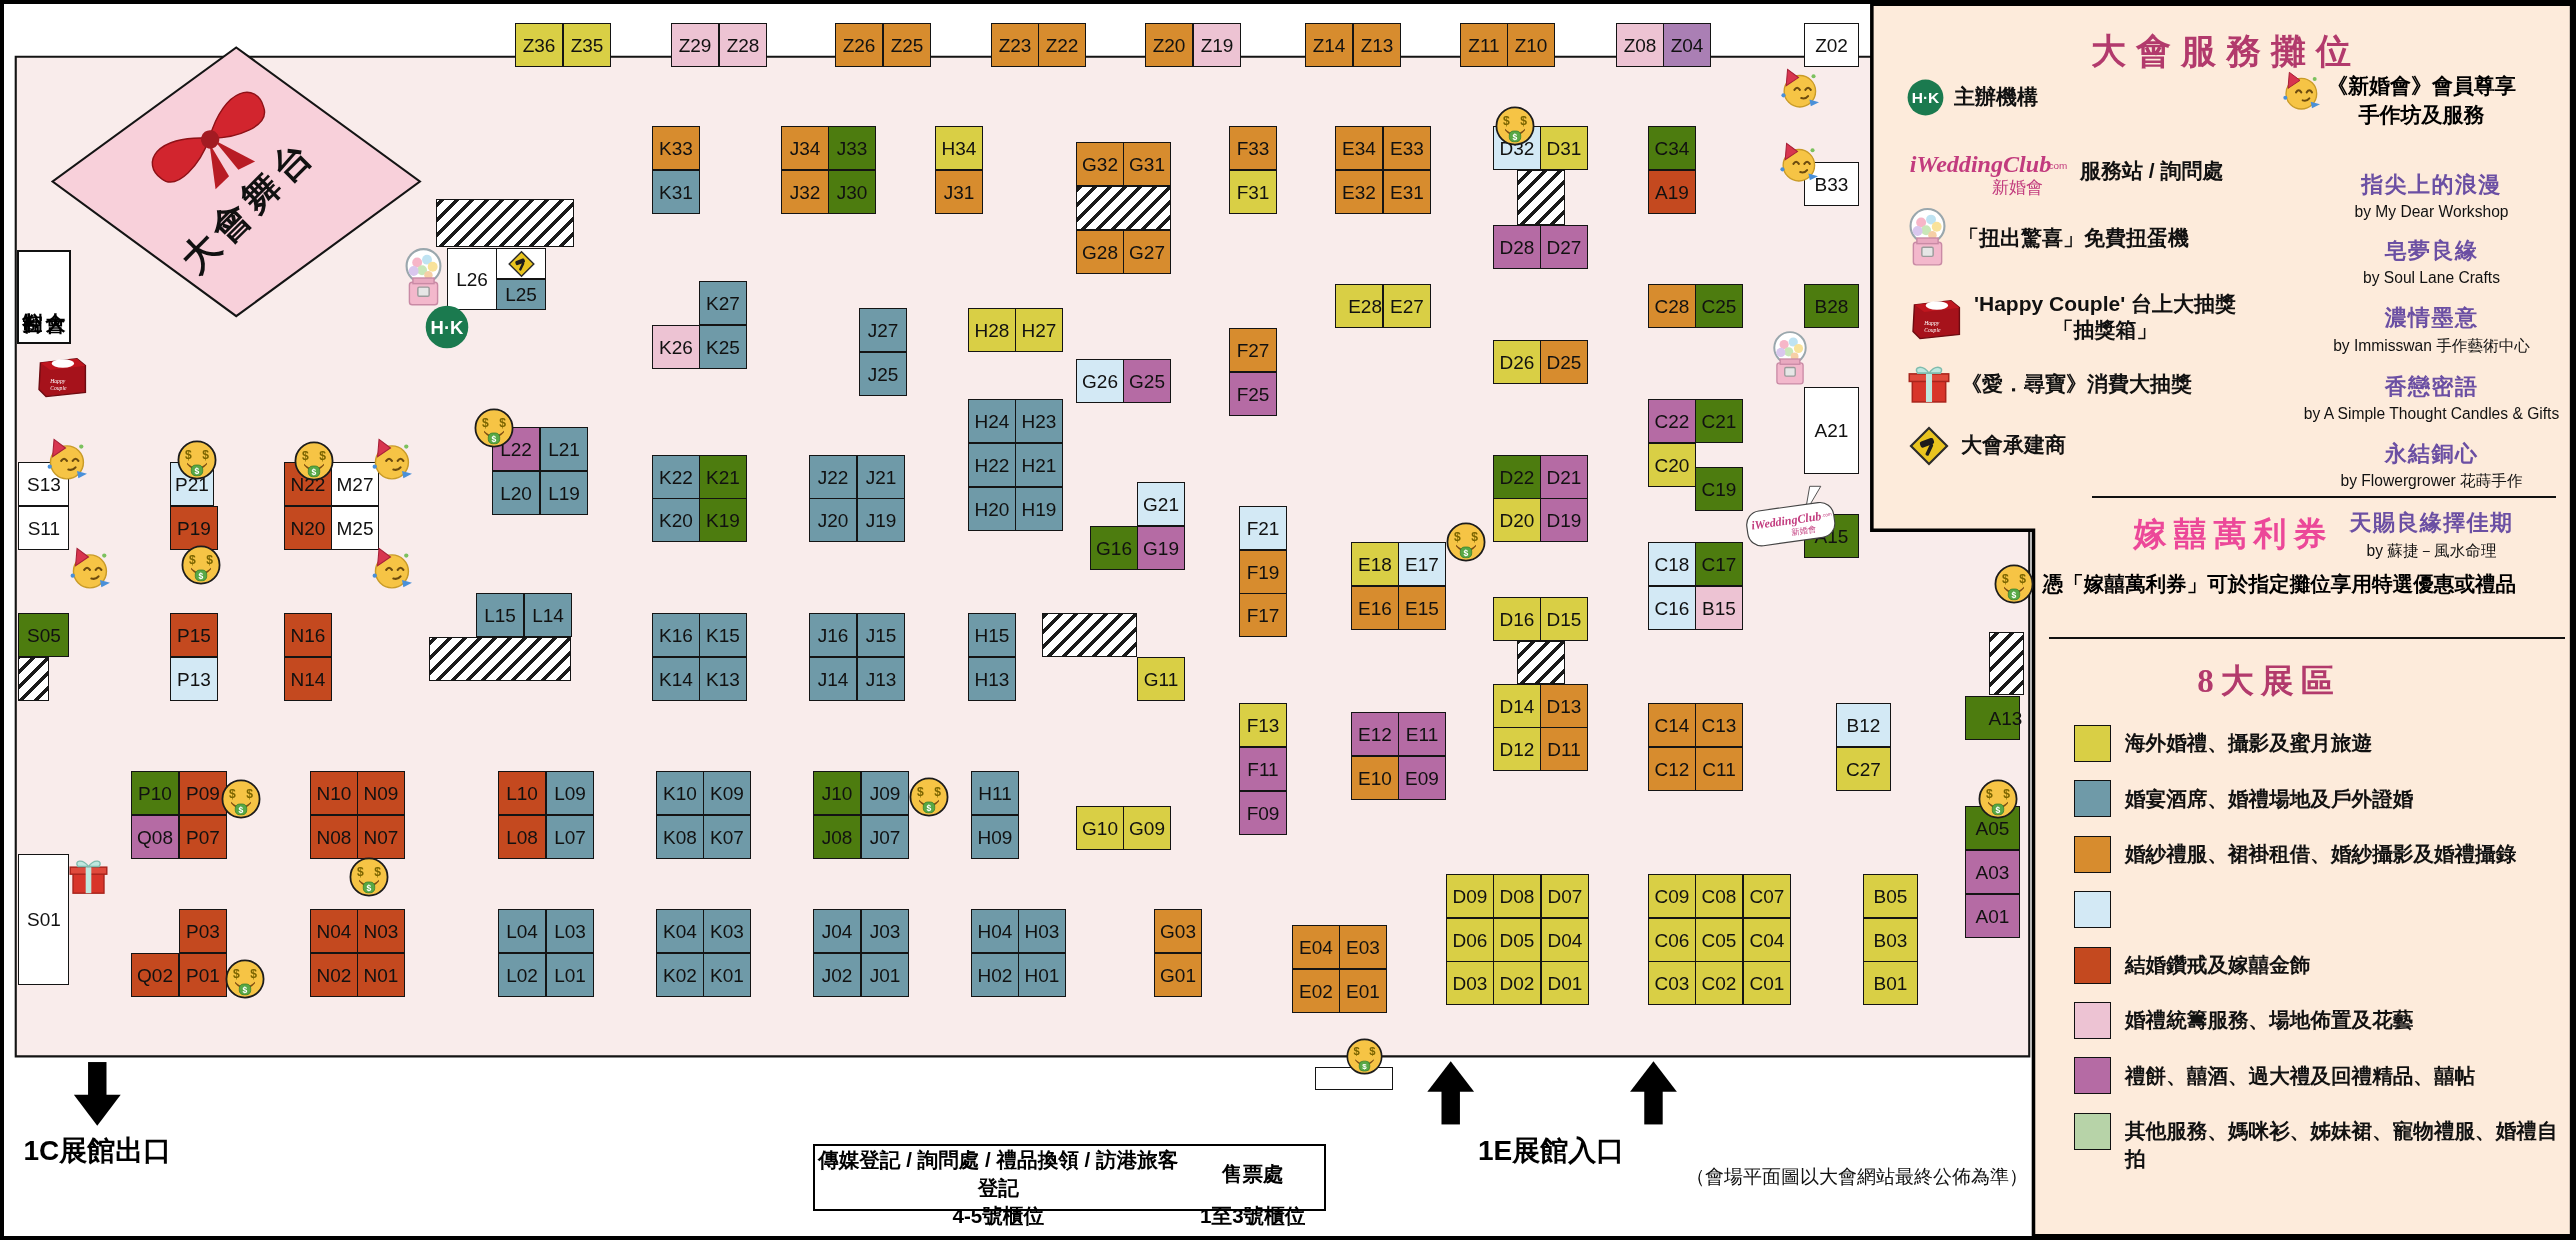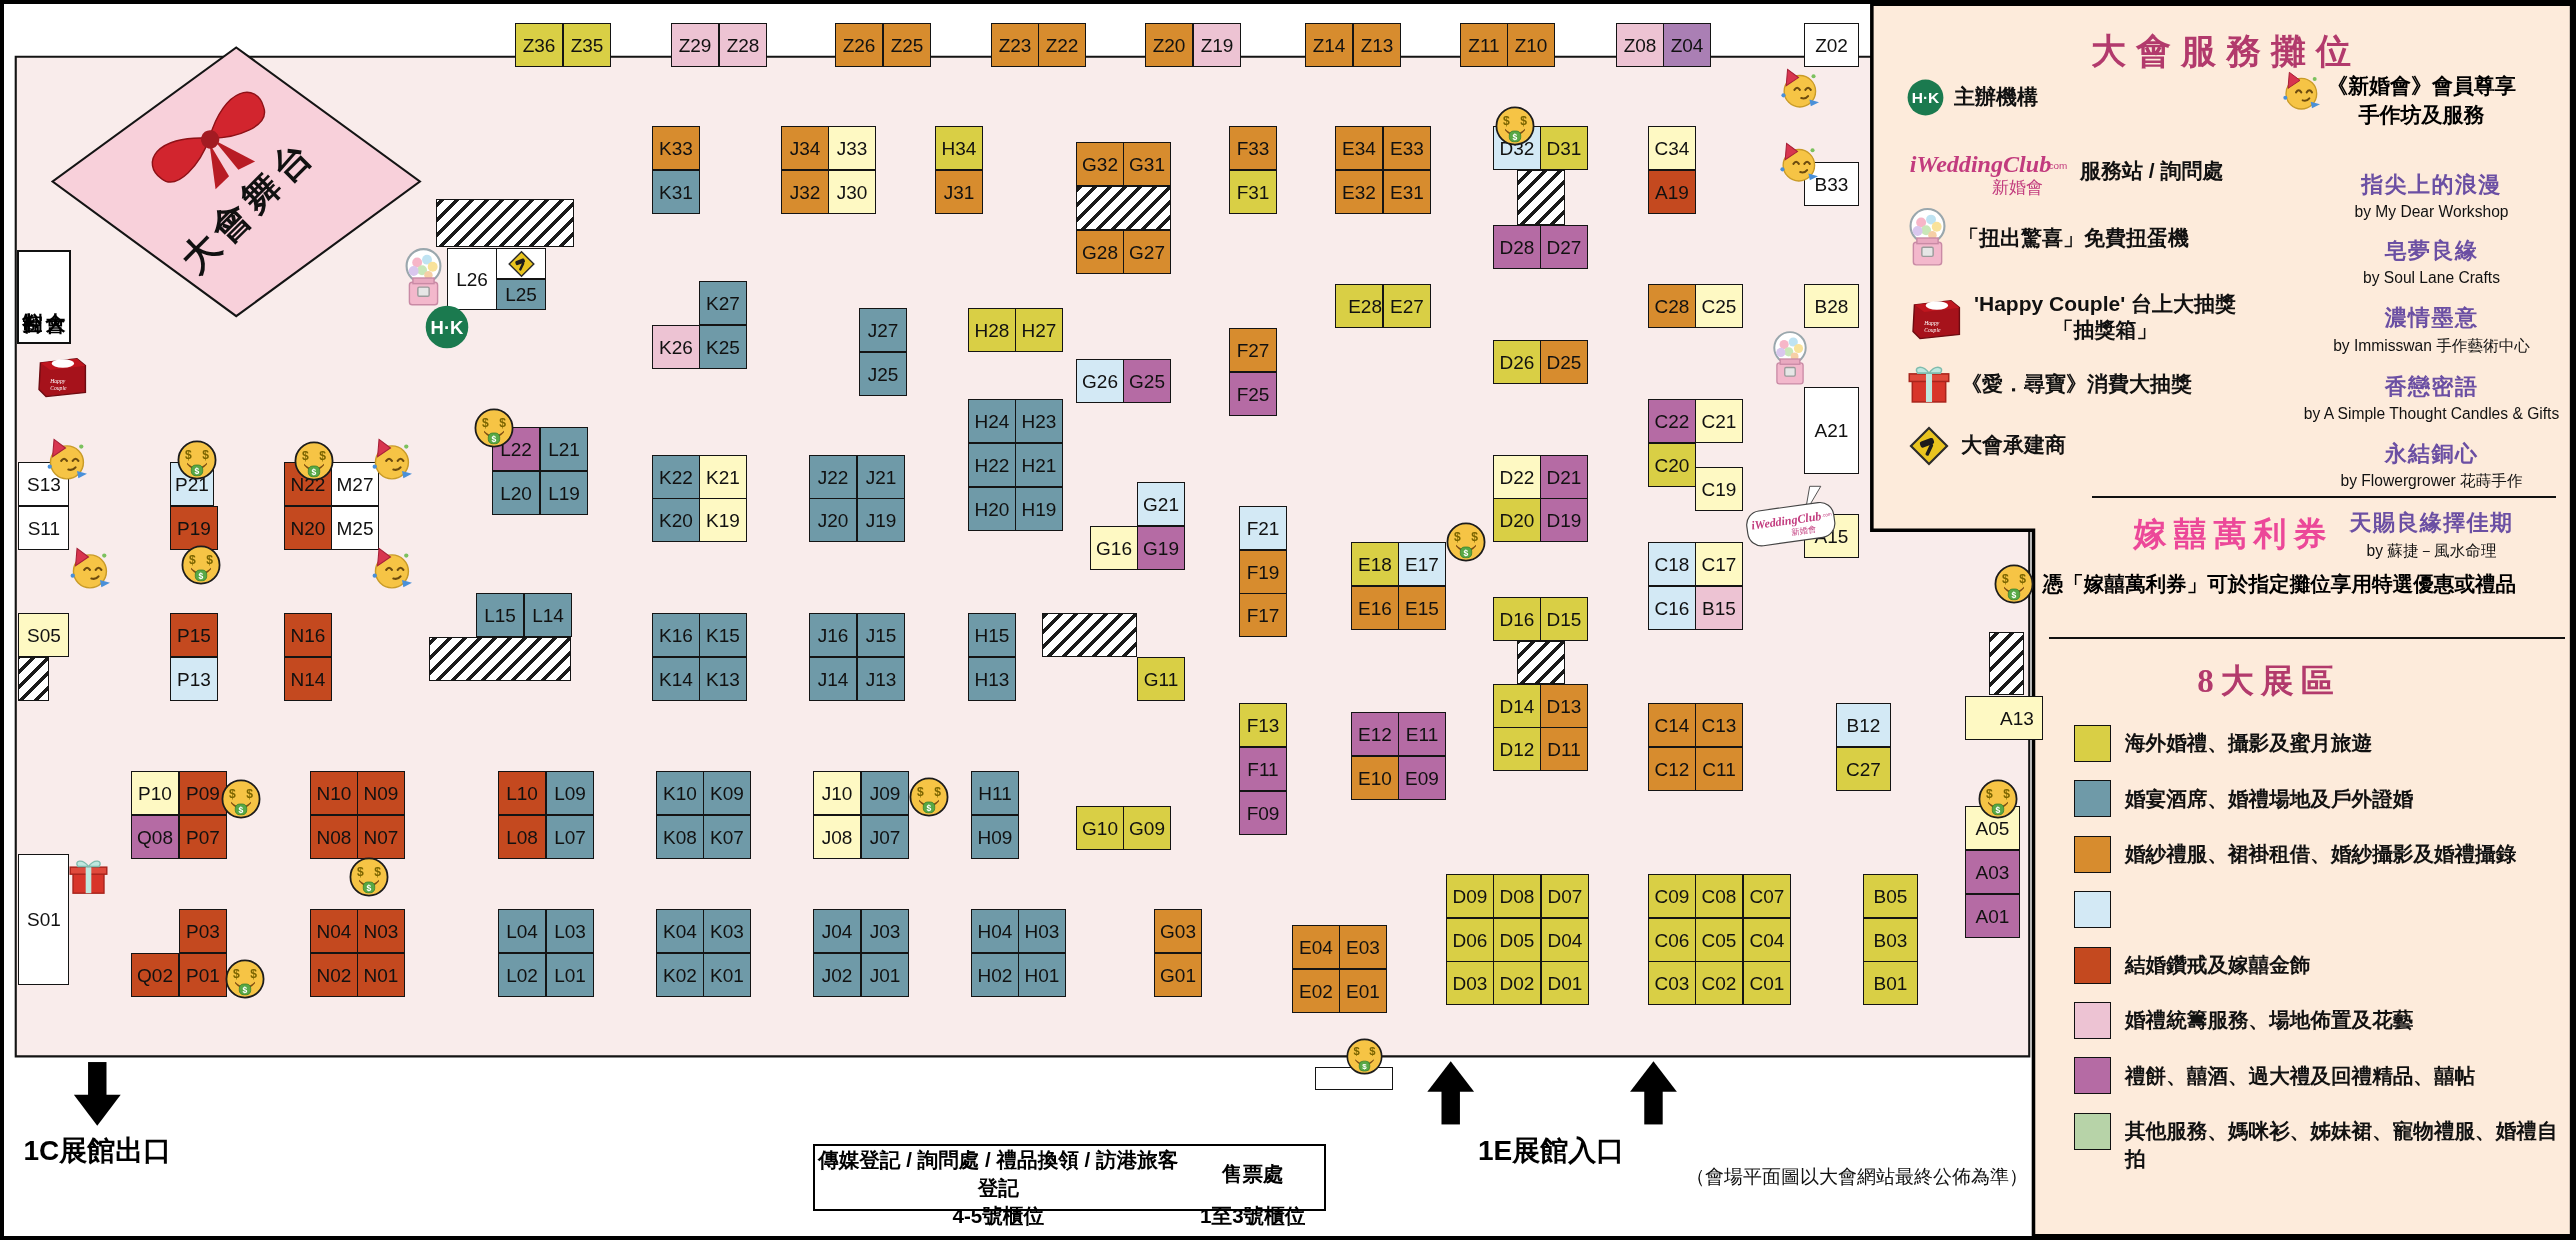--- a/index.html
+++ b/index.html
@@ -5,21 +5,21 @@
   html,body{margin:0;padding:0;background:#fff;}
   #page{position:relative;width:2576px;height:1240px;background:#fff;font-family:"Liberation Sans",sans-serif;overflow:hidden;}
   #page::after{content:"";position:absolute;inset:0;border:4.3px solid #000;pointer-events:none;}
   .abs{position:absolute;}
   svg{display:block;}
   
   .booth{position:absolute;border:1.4px solid #141414;display:flex;align-items:center;justify-content:center;
          font-size:19px;color:#111;letter-spacing:0;line-height:1;z-index:2;box-sizing:border-box;}
   .c-y{background:#d9cf45;} .c-t{background:#6f9aa8;} .c-o{background:#d78c2e;}
   .c-b{background:#d3e9f5;} .c-r{background:#c4491f;} .c-p{background:#edc3d3;}
-  .c-m{background:#b56ba4;} .c-g{background:#fef9c3;} .c-w{background:#ffffff;} .c-v{background:#aa7fb4;}
+  .c-m{background:#b56ba4;} .c-g{background:#4d7c0f;} .c-w{background:#ffffff;} .c-v{background:#aa7fb4;}
   .hatch{position:absolute;border:1.4px solid #141414;z-index:2;box-sizing:border-box;
          background:repeating-linear-gradient(-45deg,#ffffff 0 7px,#1a1a1a 7px 10.6px);}
   .icon{position:absolute;z-index:4;}
   .emoji{position:absolute;z-index:5;}
   
   #stage-label{position:absolute;left:128px;top:181px;width:241px;text-align:center;
      transform:rotate(-45deg);font-size:37px;font-weight:bold;color:#111;letter-spacing:5.7px;z-index:3;}
   #control-box{position:absolute;left:17px;top:250px;width:54px;height:94px;background:#fff;border:2.1px solid #111;
      box-sizing:border-box;display:flex;align-items:center;justify-content:center;z-index:2;}
   #control-box div{writing-mode:vertical-rl;white-space:pre-line;font-size:20px;font-weight:bold;line-height:1.15;}
@@ -518,21 +518,21 @@
       </div>
       <div class="booth c-o" style="left: 1695px; top: 747px; width: 48px; height: 44px;">
         <span>C11</span>
       </div>
       <div class="booth c-b" style="left: 1836px; top: 703px; width: 55px; height: 44px;">
         <span>B12</span>
       </div>
       <div class="booth c-y" style="left: 1836px; top: 747px; width: 55px; height: 44px;">
         <span>C27</span>
       </div>
-      <div class="booth c-g" style="left: 1965px; top: 696px; width: 78px; height: 44px; padding-left: 26px;">
+      <div class="booth c-g" style="left: 1965px; top: 696px; width: 55px; height: 44px; padding-left: 26px;">
         <span>A13</span>
       </div>
       <div class="booth c-y" style="left: 1239px; top: 703px; width: 48px; height: 44px;">
         <span>F13</span>
       </div>
       <div class="booth c-m" style="left: 1239px; top: 747px; width: 48px; height: 44px;">
         <span>F11</span>
       </div>
       <div class="booth c-m" style="left: 1239px; top: 791px; width: 48px; height: 44px;">
         <span>F09</span>

